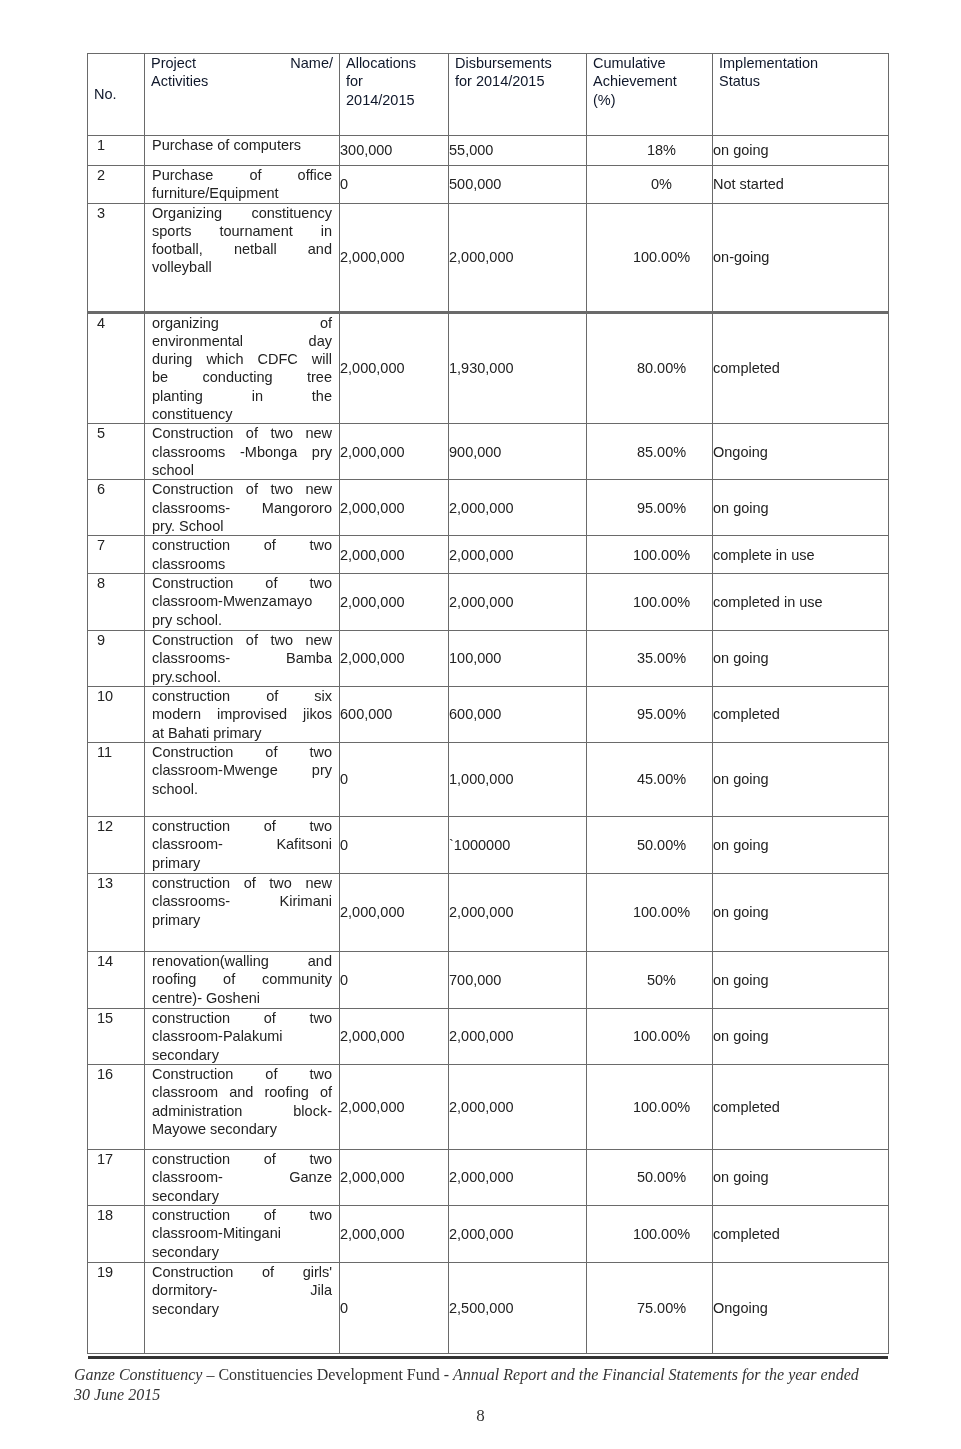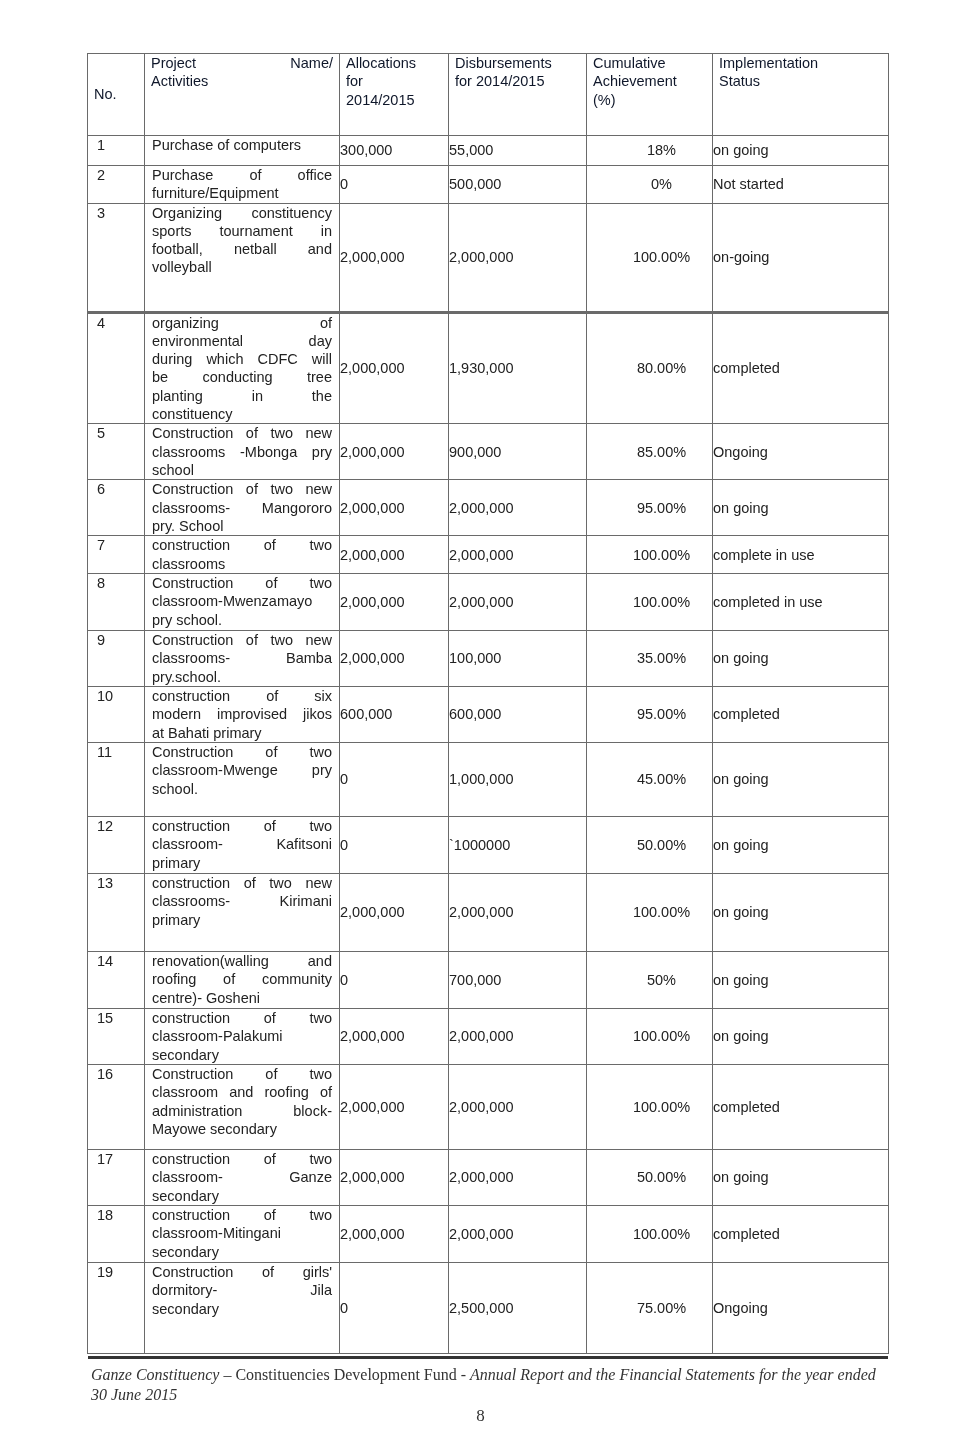--- a/index.html
+++ b/index.html
@@ -20,21 +20,21 @@
   .tbl td.name { vertical-align: top; text-align: justify; padding: 0 7px 0 7px; }
   .tbl td.name span { display: block; }
   .tbl td.num { text-align: left; padding-right: 9px; }
   .tbl td.pct { text-align: center; padding-right: 8px; padding-left: 32px; }
   .tbl td.status { }
   col.c1 { width: 57px; } col.c2 { width: 195px; } col.c3 { width: 109px; }
   col.c4 { width: 138px; } col.c5 { width: 126px; } col.c6 { width: 176px; }
   .justify-last { text-align-last: justify; }
   .footer-rule { position: absolute; left: 88px; top: 1356px; width: 800px; height: 3px; background: #333; }
   .footer {
-    position: absolute; left: 91px; top: 1365px; width: 800px;
+    position: absolute; left: 74px; top: 1365px; width: 800px;
     font-family: "Liberation Serif", serif; font-size: 16px; line-height: 20px; color: #333;
   }
   .footer i { font-style: italic; }
   .page-no {
     position: absolute; left: 0; width: 961px; top: 1406px; text-align: center;
     font-family: "Liberation Serif", serif; font-size: 17px; color: #333;
   }
 </style>
 </head>
 <body>

